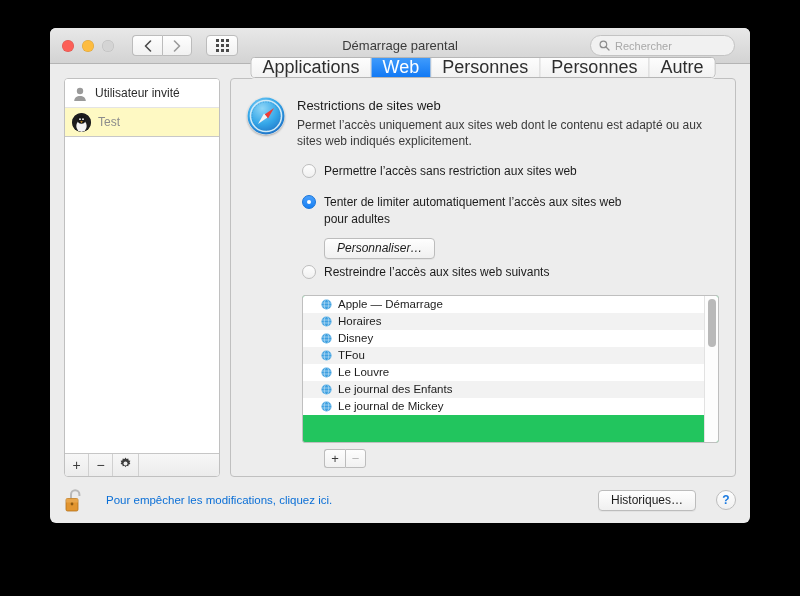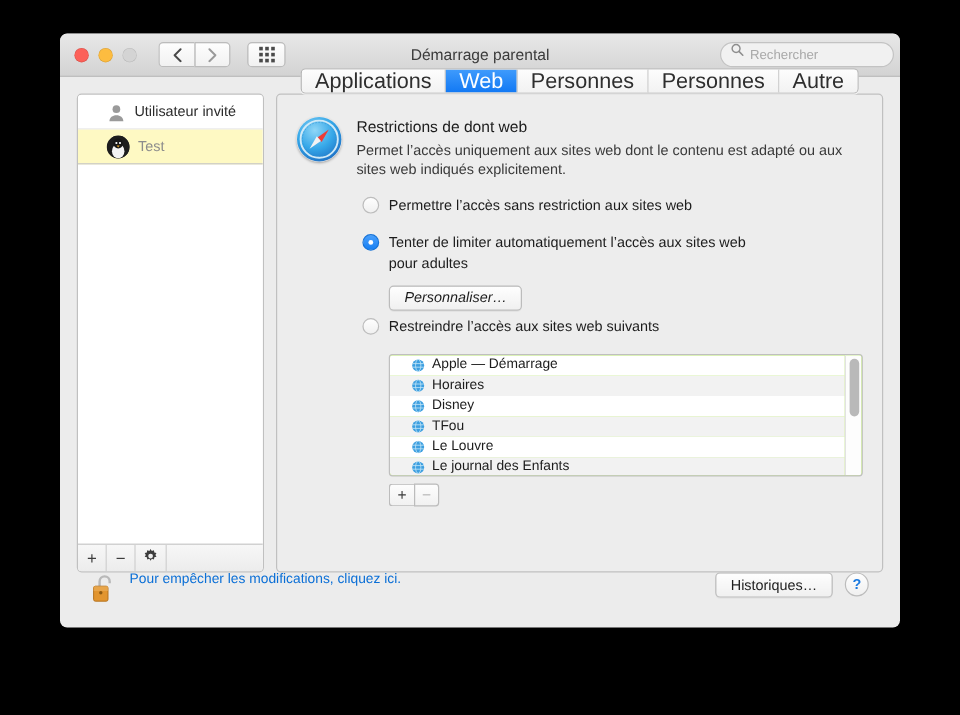--- a/index.html
+++ b/index.html
@@ -62,26 +62,26 @@
   .dots i { width: 3px; height: 3px; background: #4a4a4a; display: block; }
 
   .wtitle {
     position: absolute; left: 0; right: 0;
     text-align: center;
     font-size: 13px; color: #3b3b3b;
     pointer-events: none;
   }
 
   .searchfield {
-    position: absolute; right: 5px;
+    position: absolute; right: 15px;
     width: 145px; height: 21px;
     background: #f1f1f1;
     border: 1px solid #c3c3c3;
     border-radius: 11px;
-    display: flex; 
+    display: flex; align-items: center;
     padding-left: 8px;
   }
   .searchfield .sicon { margin-right: 5px; display:flex; }
   .searchfield input {
     border: none; background: transparent; outline: none;
     font-family: "Liberation Sans", sans-serif;
     font-size: 11px; color: #5a5a5a; width: 100px;
   }
   .searchfield input::placeholder { color: #a8a8a8; }
 
@@ -100,21 +100,21 @@
     display: flex; flex-direction: column;
     background: #fff;
     border: 1px solid #c0c0c0;
     border-radius: 4px;
     overflow: hidden;
   }
   .userlist { flex: 1; background: #fff; }
   .userrow {
     height: 29px;
     display: flex; align-items: center;
-    padding-left: 24px;
+    padding-left: 7px;
     gap: 7px;
     font-size: 12px;
     color: #2b2b2b;
     border-bottom: 1px solid #e4e4e4;
   }
   .userrow.selected { background: #fef9c3; color: #8c8c8c; border-bottom-color: #c8c8c8; }
 
   .guest-icon { width: 16px; height: 17px; display: flex; align-items:flex-end; justify-content:center; }
   .avatar {
     width: 19px; height: 19px; border-radius: 50%;
@@ -213,23 +213,22 @@
     display: inline-flex; align-items: center; justify-content: center;
     height: 21px; padding: 0 12px;
     font-size: 12px; color: #1c1c1c;
     background: linear-gradient(to bottom,#fefefe,#f0f0f0);
     border: 1px solid #bcbcbc;
     border-radius: 4px;
     box-shadow: 0 1px 0 rgba(0,0,0,0.04);
   }
 
   .listbox {
-    margin-left: 22px;
-    height: 102px;
-    background: #bef264;
+    height: 148px;
+    background: #22c55e;
     border: 1px solid #bfbfbf;
     border-radius: 3px;
     display: flex;
     overflow: hidden;
   }
   .listrows { flex: 1; overflow: hidden; }
   .listrow {
     height: 17px;
     display: flex; align-items: center;
     gap: 6px;
@@ -259,23 +258,23 @@
     border: 1px solid #bcbcbc;
     display: flex; align-items: center; justify-content: center;
     font-size: 13px; color: #3a3a3a;
   }
   .lbtn.plus  { border-radius: 3px 0 0 3px; border-right: none; }
   .lbtn.minus { border-radius: 0 3px 3px 0; color: #b5b5b5; }
 
   
   .footer {
     height: 46px; flex: none;
-    display: flex; align-items: flex-start;
-    padding: 0 26px;
-    gap: 10px;
+    display: flex; align-items: center;
+    padding: 0 14px;
+    gap: 20px;
   }
   .lock { width: 22px; height: 26px; position: relative; flex: none; }
   .locktext { font-size: 11.5px; color: #0b6fd6; }
   .footerspacer { flex: 1; }
   .helpbtn {
     width: 20px; height: 20px; border-radius: 50%;
     background: linear-gradient(to bottom,#fefefe,#f0f0f0);
     border: 1px solid #bcbcbc;
     display: flex; align-items: center; justify-content: center;
     font-size: 12px; color: #1b7ae0; font-weight: bold;
@@ -402,21 +401,21 @@
                 </radialGradient>
               </defs>
               <circle cx="19" cy="19" r="18.5" fill="url(#sg)"></circle>
               <circle cx="19" cy="19" r="15.5" fill="none" stroke="#cfe9f7" stroke-width="1.6"></circle>
               <circle cx="19" cy="19" r="14" fill="none" stroke="#2f8fd0" stroke-width="0.6" stroke-dasharray="1 1.6"></circle>
               <path d="M27 11L17.6 17.6 21 21.4z" fill="#ee3b36"></path>
               <path d="M11 27l9.4-6.6L17 16.6z" fill="#f3f3f3"></path>
             </svg>
           </span>
           <div class="headtext">
-            <div class="headtitle">Restrictions de dont web</div>
+            <div class="headtitle">Restrictions de sites web</div>
             <div class="headdesc">Permet l’accès uniquement aux sites web dont le contenu est adapté ou aux sites web indiqués explicitement.</div>
           </div>
         </div>
 
         <div class="options">
 
           <div class="optrow">
             <span class="radio"></span>
             <span class="optlabel">Permettre l’accès sans restriction aux sites web</span>
           </div>

